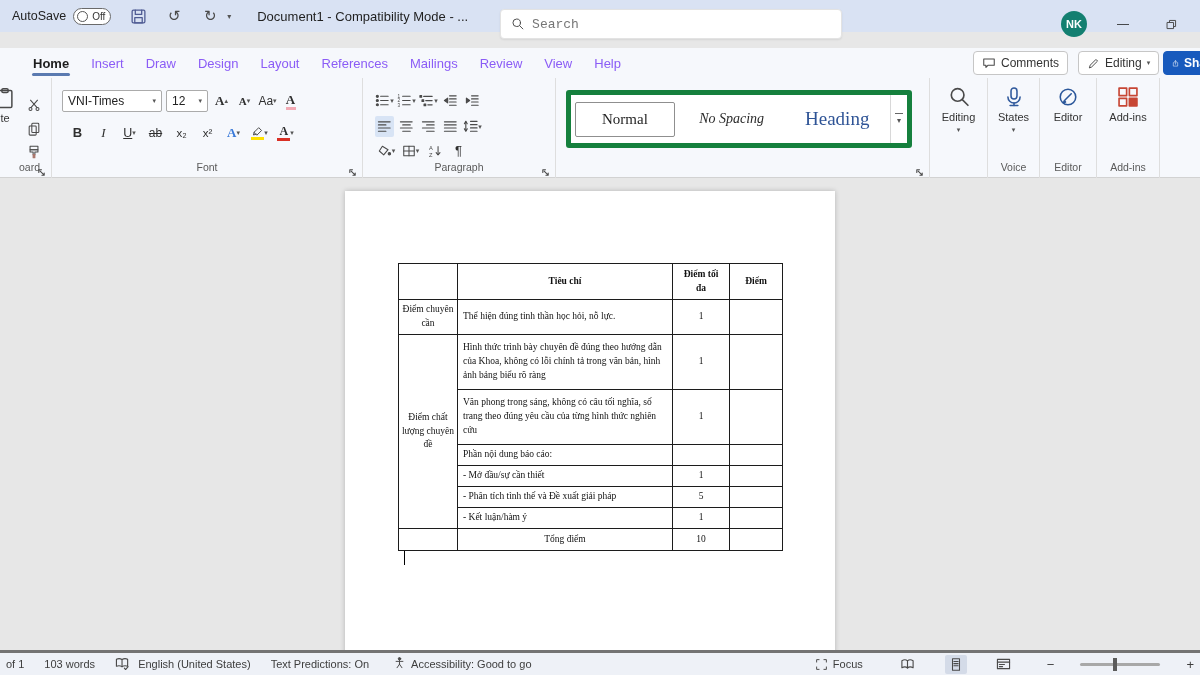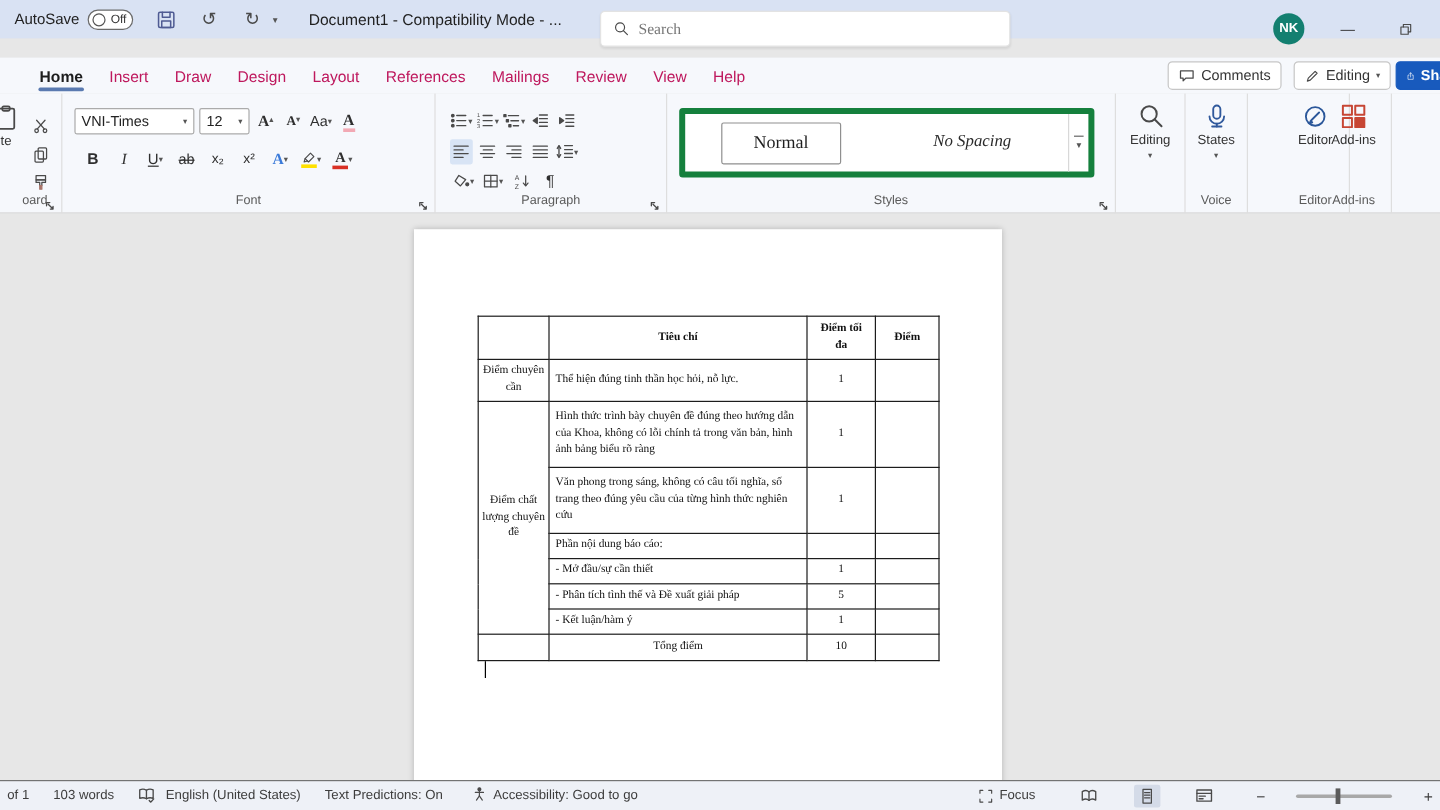--- a/index.html
+++ b/index.html
@@ -10,28 +10,28 @@
   .titlebar{position:absolute;top:0;left:0;right:0;height:32px;background:#d9e2f3;display:flex;align-items:center}
   .tb-left{display:flex;align-items:center;padding-left:12px}
   .autosave-label{font-size:12.5px;color:#222}
   .toggle{width:38px;height:17px;border:1px solid #6a6a6a;border-radius:9px;background:#fff;display:flex;align-items:center;margin-left:7px;padding:0 3px;gap:4px}
   .knob{width:11px;height:11px;border:1px solid #555;border-radius:50%;background:#fff}
   .toggle-txt{font-size:10px;color:#333}
   .qa-btn{margin-left:14px;font-size:15px;color:#4a4a4a;display:flex;align-items:center;justify-content:center;width:22px;height:22px}
   .qa-chev{margin-left:6px;font-size:8px;color:#555}
   .doc-title{margin-left:26px;font-size:13px;color:#1f1f1f;white-space:nowrap}
   .searchbox{position:absolute;left:500px;top:9px;width:342px;height:30px;background:#fff;border:1px solid #e3e3e3;border-radius:4px;display:flex;align-items:center;padding:0 10px;gap:8px;box-shadow:0 1px 2px rgba(0,0,0,.08)}
-  .searchbox input{border:none;outline:none;background:transparent;font-size:13px;color:#701a75;width:100%;font-family:Liberation Serif, serif}
+  .searchbox input{border:none;outline:none;background:transparent;font-size:13px;color:#701a75;width:100%;font-family:Liberation Mono, monospace}
   .avatar{position:absolute;left:1061px;top:11px;width:26px;height:26px;border-radius:50%;background:#137f70;color:#fff;font-size:11px;font-weight:bold;display:flex;align-items:center;justify-content:center}
   .win-btn{position:absolute;top:12px;width:30px;height:24px;display:flex;align-items:center;justify-content:center;color:#333;font-size:12px}
   .win-min{left:1108px}.win-restore{left:1156px}
 
   
   .tabsbar{position:absolute;top:48px;left:0;right:0;height:30px;background:#f6f8fc;display:flex;align-items:center;padding-left:22px}
-  .tab{padding:0 11px;font-size:13px;color:#be185d;height:100%;display:flex;align-items:center;position:relative;white-space:nowrap}
+  .tab{padding:0 11px;font-size:13px;color:#8b5cf6;height:100%;display:flex;align-items:center;position:relative;white-space:nowrap}
   .tab.active{font-weight:700;color:#1d1d1d}
   .tab.active::after{content:"";position:absolute;left:10px;right:10px;bottom:2px;height:3px;border-radius:2px;background:#5a7ab0}
   .tr-btn{position:absolute;top:3px;height:24px;background:#fff;border:1px solid #c6c6c6;border-radius:4px;display:flex;align-items:center;gap:5px;padding:0 8px;font-size:12px;color:#333}
   .btn-comments{left:973px}
   .btn-editing-dd{left:1078px}
   .btn-share{left:1163px;width:52px;background:#185abd;border-color:#185abd;color:#fff;font-weight:600}
   .tiny-chev{font-size:7px;color:#555}
 
   
   .ribbon{position:absolute;top:78px;left:0;right:0;height:100px;background:#f6f8fc;border-bottom:1px solid #d2d2d2}
@@ -72,21 +72,21 @@
   table.rubric{position:absolute;left:53px;top:72px;width:384px;border-collapse:collapse;table-layout:fixed;font-family:"Liberation Serif",serif;font-size:9.5px;color:#111}
   .rubric td{border:1px solid #1c1c1c;padding:1px 5px;vertical-align:middle;line-height:1.45}
   .rubric .hdr td{font-weight:700;text-align:center}
   .rubric td.grp{text-align:center;padding:1px 2px}
   .rubric td.num{text-align:center}
   .rubric tr.total td{font-weight:400;text-align:center}
   .cursorbar{position:absolute;left:59px;top:360px;width:1px;height:14px;background:#000;animation:blink 1s steps(1) infinite}
   @keyframes blink{50%{opacity:0}}
 
   
-  .statusbar{position:absolute;bottom:0;left:0;right:0;height:25px;background:#eef1f7;border-top:1px solid #737373;display:flex;align-items:center;font-size:11px;color:#3d3d3d}
+  .statusbar{position:absolute;bottom:0;left:0;right:0;height:25px;background:#eef1f7;border-top:3px solid #737373;display:flex;align-items:center;font-size:11px;color:#3d3d3d}
   .sb-item{margin-left:20px;white-space:nowrap}
   .sb-first{margin-left:6px}
   .sb-right{position:absolute;right:6px;display:flex;align-items:center;gap:26px}
   .viewbtn{width:22px;height:19px;display:flex;align-items:center;justify-content:center;border-radius:2px}
   .viewbtn.sel{background:#d4dbe8}
   .zoomtrack{position:relative;width:80px;height:3px;background:#a8a8a8;border-radius:2px}
   .zoomthumb{position:absolute;left:33px;top:-5px;width:4px;height:13px;background:#5b5b5b}
   .focuswrap{display:flex;align-items:center;gap:5px}
 </style>
 </head>
@@ -195,21 +195,21 @@
           <rect x="2.5" y="4.5" width="8" height="10.5" rx="1"></rect>
       </svg>
     </span>
     <span class="sbtn" style="position:absolute;left:24px;top:63px">
       <svg class="svgic" width="14" height="14" viewBox="0 0 16 16">
         <rect x="3.5" y="1.5" width="9" height="4"></rect>
           <path d="M3.5,5.5 H12.5 V8 H9 V11 H7 V8 H3.5 Z"></path>
           <rect x="7" y="11" width="2" height="3.5" style="fill:#a9746a;stroke:#a9746a"></rect>
       </svg>
     </span>
-    <div class="grouplabel" style="text-align:center;padding-left:7px">oard</div>
+    <div class="grouplabel" style="text-align:left;padding-left:19px">oard</div>
     <span class="launcher">
       <svg class="svgic" width="9" height="9" viewBox="0 0 10 10">
         <path d="M2,2 H5 M2,2 V5 M3.5,3.5 L8,8 M8,8 V5.5 M8,8 H5.5"></path>
       </svg>
     </span>
   </div>
 
   <div class="rgroup" style="left:52px;width:311px">
     <div class="rrow" style="left:10px;top:12px">
       <div class="combo" style="width:100px">
@@ -426,26 +426,28 @@
   </div>
 
   <div class="rgroup" style="left:556px;width:374px">
     <div class="stylesbox">
       <div class="stylechip">
           <span class="chip-normal" style="padding:8px 26px">Normal</span>
         </div>
       <div class="stylechip chip-nospacing">
           <span>No Spacing</span>
         </div>
+      <div class="stylechip chip-heading">
+          <span>Heading</span>
+        </div>
       <div class="styles-more">
         <span class="bar"></span>
         <span>▾</span>
       </div>
     </div>
-    <div class="grouplabel">Styles</div>
     <span class="launcher">
       <svg class="svgic" width="9" height="9" viewBox="0 0 10 10">
           <path d="M2,2 H5 M2,2 V5 M3.5,3.5 L8,8 M8,8 V5.5 M8,8 H5.5"></path>
         </svg>
     </span>
   </div>
 
   <div class="rgroup" style="left:930px;width:58px">
     <div class="bigbtn">
       <svg class="svgic" width="22" height="22" viewBox="0 0 16 16">
@@ -464,21 +466,21 @@
           <path d="M3.8,8.5 a4.7,4.7 0 0 0 9.4,0" style="stroke:#30599c"></path>
           <line x1="8.5" y1="13.2" x2="8.5" y2="15" style="stroke:#30599c"></line>
           <line x1="5.5" y1="15" x2="11.5" y2="15" style="stroke:#30599c"></line>
       </svg>
       <span>States</span>
       <span class="tiny-chev">▾</span>
     </div>
     <div class="grouplabel">Voice</div>
   </div>
 
-  <div class="rgroup" style="left:1068px;width:57px">
+  <div class="rgroup" style="left:1040px;width:57px">
     <div class="bigbtn">
       <svg class="svgic" width="22" height="22" viewBox="0 0 17 17" style="stroke:#2b579a">
         <circle cx="8.5" cy="8.5" r="6" style="stroke:#2b579a"></circle>
           <line x1="6" y1="11" x2="11" y2="6" style="stroke:#2b579a"></line>
           <path d="M5.6,11.4 L5,13 L6.6,12.4 Z" style="fill:#2b579a;stroke:#2b579a"></path>
       </svg>
       <span>Editor</span>
     </div>
     <div class="grouplabel">Editor</div>
   </div>

